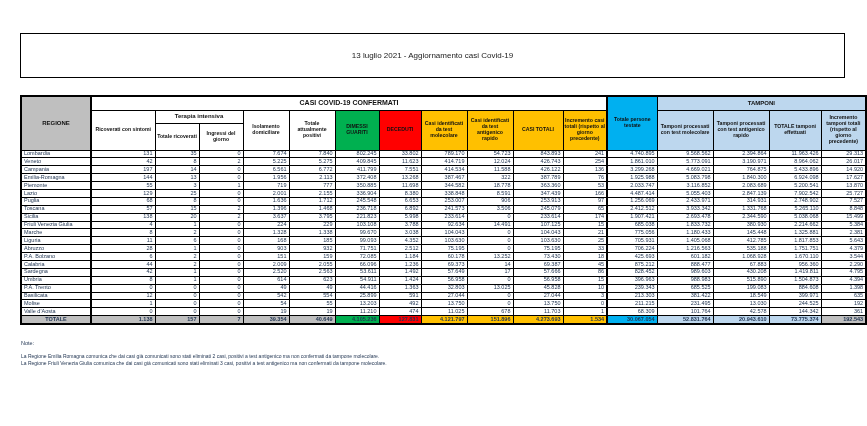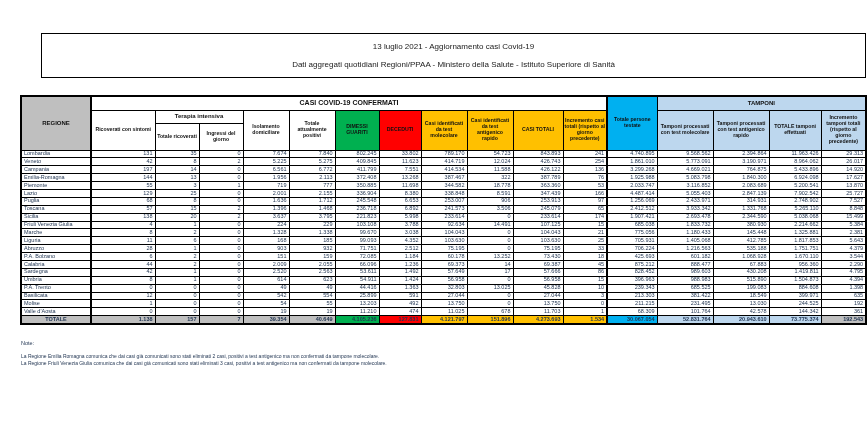--- a/index.html
+++ b/index.html
@@ -4,21 +4,21 @@
 <style>
   html,body { margin:0; padding:0; }
   body {
     width:867px; height:426px; position:relative; background:#ffffff;
     font-family:"Liberation Sans", sans-serif; overflow:hidden;
   }
   .titlebox {
     position:absolute; left:20px; top:33px; width:823px; height:43px;
     border:1px solid #000; background:#fff;
     display:flex; flex-direction:column; justify-content:space-evenly;
-    text-align:center; color:#1a1a1a; font-size:8px;margin-left:21px;
+    text-align:center; color:#1a1a1a; font-size:8px;
   }
   table.covid {
     position:absolute; left:20px; top:95px; width:845px;
     border-collapse:collapse; table-layout:fixed;
     font-size:5.5px; color:#1f3350;
   }
   .covid th, .covid td { border:1px solid #000; overflow:hidden; }
   .covid th {
     font-weight:bold; text-align:center; vertical-align:middle;
     padding:1px; font-size:5.2px; line-height:1.15; color:#111;
@@ -44,21 +44,20 @@
     position:absolute; left:21px; top:340px; width:820px;
     font-size:5px; line-height:1.45; color:#1f3350;
   }
   .notes .note-label { margin-bottom:5px; font-size:5.5px; }
 </style>
 </head>
 <body>
 
 <div class="titlebox">
   <div>13 luglio 2021 - Aggiornamento casi Covid-19</div>
-  <div>Dati aggregati quotidiani Regioni/PPAA - Ministero della Salute - Istituto Superiore di Sanità</div>
 </div>
 
 <table class="covid">
   <colgroup>
     <col style="width:70px">
       <col style="width:64px">
       <col style="width:44px">
       <col style="width:44px">
     <col style="width:46px">
       <col style="width:46px">

